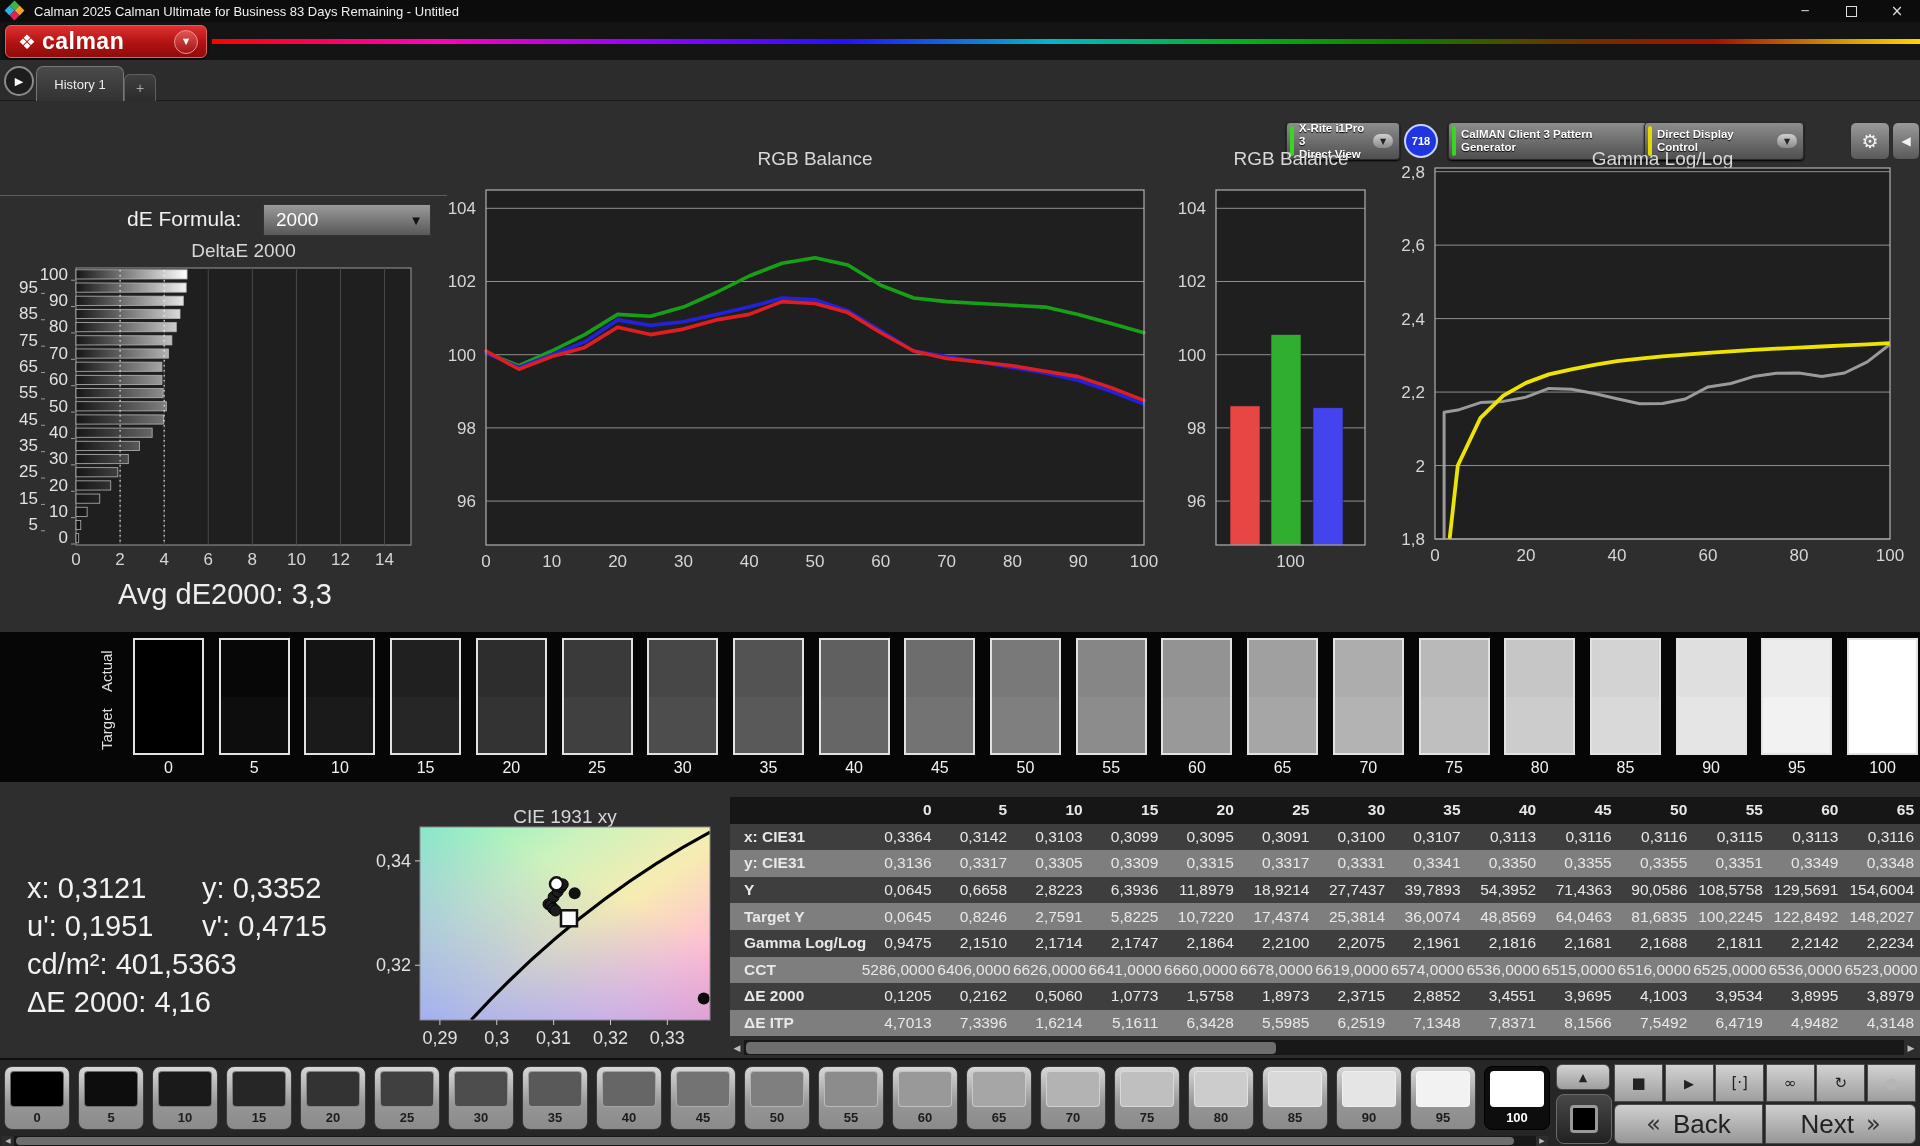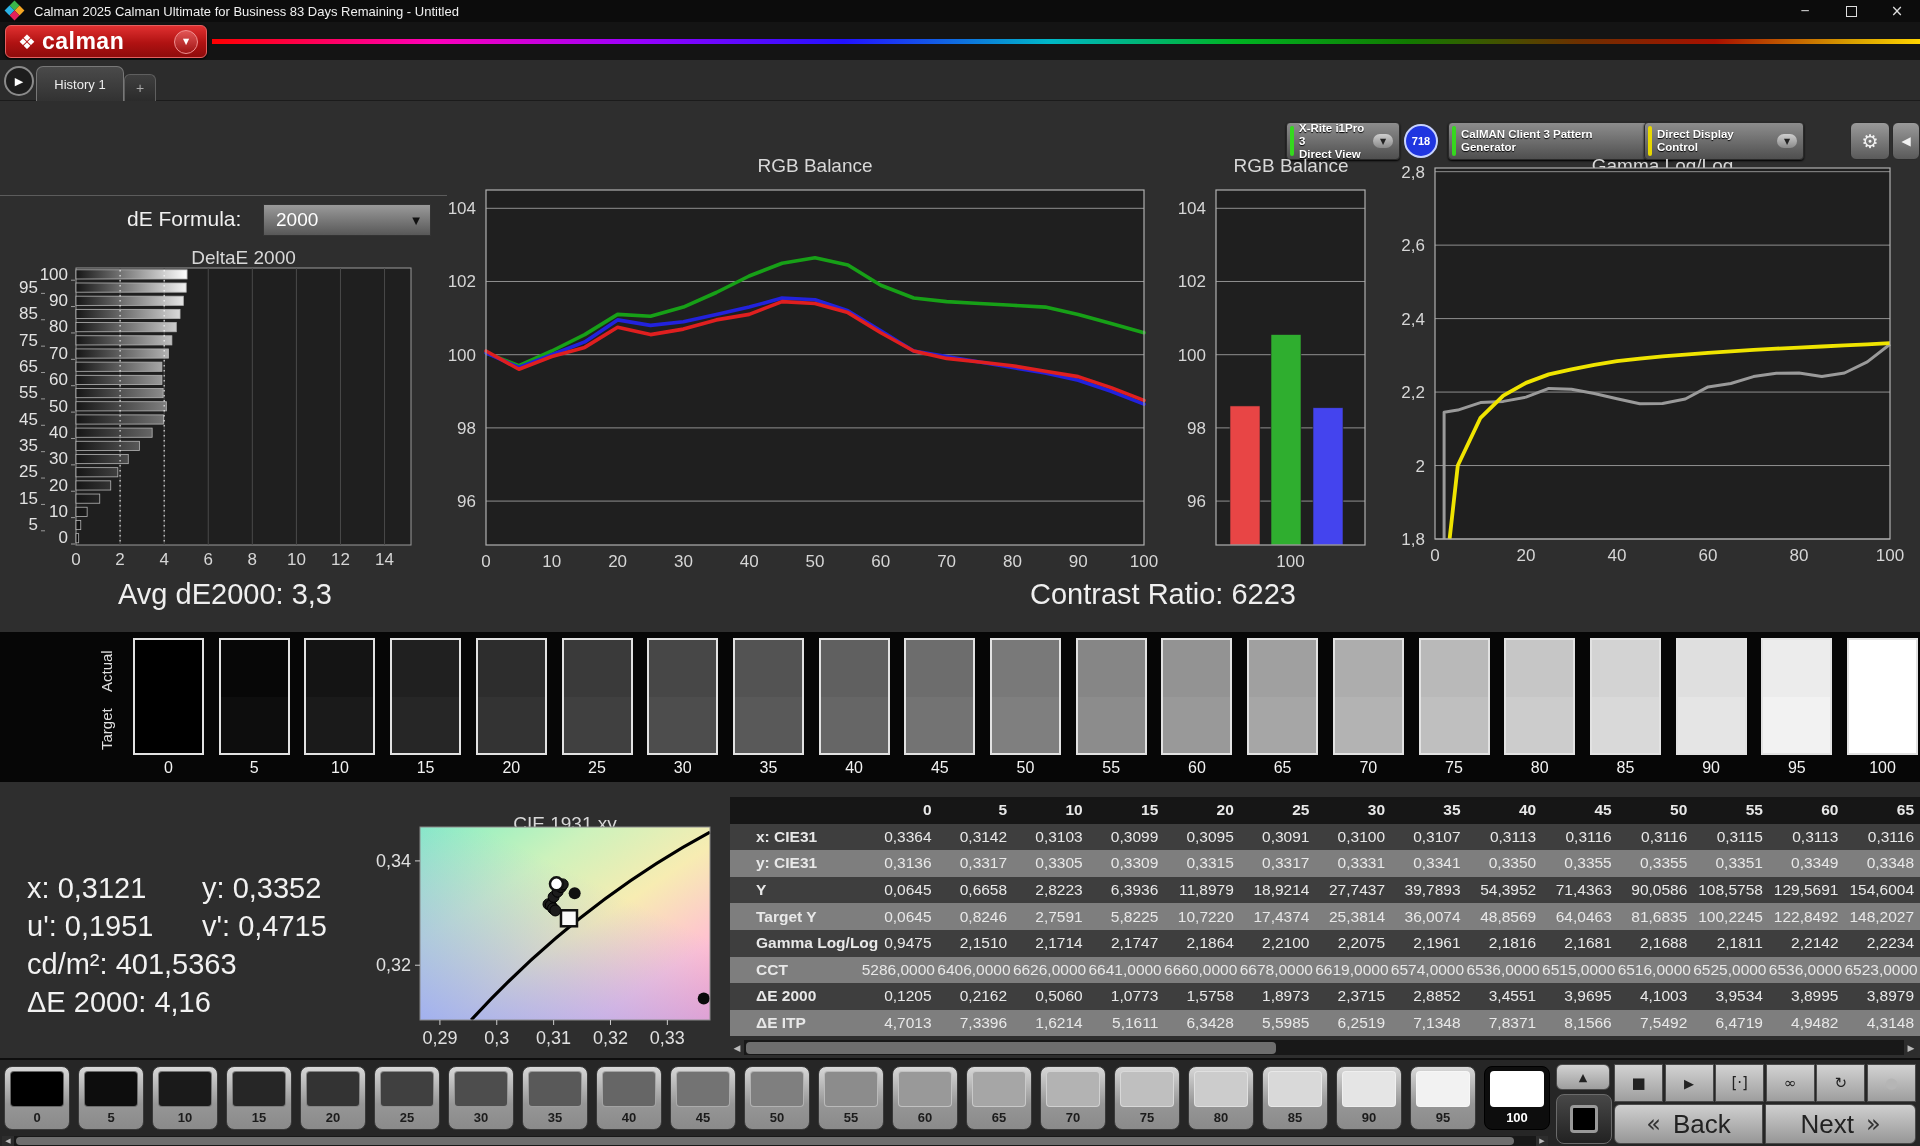--- a/index.html
+++ b/index.html
@@ -49,38 +49,38 @@
   .toolbtn{top:62px;height:36px;background:linear-gradient(180deg,#9a9a9a,#5a5a5a);border:1px solid #2a2a2a;border-radius:6px;
      display:flex;align-items:center;justify-content:center;color:#f2f2f2;}
   
   #page-title{left:8px;top:100px;font-size:45px;color:#fafafa;letter-spacing:-1px;}
   #title-underline{left:0;top:195px;width:447px;height:1px;background:#5c5c5c;}
   #deformula-label{left:127px;top:207px;font-size:21px;color:#f0f0f0;}
   #deformula-select{left:263px;top:204px;width:166px;height:30px;background:linear-gradient(180deg,#9a9a9a,#585858);
      border:1px solid #333;display:flex;align-items:center;font-size:19px;color:#fff;}
   #deformula-select .val{margin-left:12px;}
   #deformula-select .arr{margin-left:auto;margin-right:10px;color:#111;font-size:10px;}
-  .chart-title{text-align:center;color:#d8d8d8;font-size:19px;white-space:nowrap;margin-top:7px;}
+  .chart-title{text-align:center;color:#d8d8d8;font-size:19px;white-space:nowrap;}
   .summary{top:578px;height:38px;font-size:29px;color:#efefef;text-align:center;white-space:nowrap;}
   svg{overflow:visible;}
   
   #swatch-strip{left:0;top:632px;width:1920px;height:150px;background:#060606;}
   .vlabel{position:absolute;writing-mode:vertical-rl;transform:rotate(180deg);font-size:15px;color:#e0e0e0;
      height:62px;text-align:center;left:98px;}
   .sw-box{position:absolute;top:6px;width:71px;height:117px;border:2px solid #e2e2e2;box-sizing:border-box;}
   .sw-box div{width:100%;height:50%;}
   .sw-label{position:absolute;top:127px;width:71px;text-align:center;font-size:16px;color:#f2f2f2;}
   
   #cr-title{left:27px;top:820px;font-size:36px;color:#f7f7f7;}
   .cr-line{font-size:29px;color:#f2f2f2;white-space:nowrap;}
   
   #grid-table{left:730px;top:797px;width:1190px;height:241px;overflow:hidden;font-size:15.5px;}
   .trow{display:flex;height:26.6px;align-items:center;}
   .thead{background:#161616;font-weight:bold;}
-  .tlabel{width:132px;box-sizing:border-box;padding-left:26px;font-weight:bold;white-space:nowrap;}
+  .tlabel{width:132px;box-sizing:border-box;padding-left:14px;font-weight:bold;white-space:nowrap;}
   .tcell{width:75.6px;box-sizing:border-box;text-align:right;padding-right:6px;white-space:nowrap;}
   .rowA{background:#3e3e3e;}
   .rowB{background:#7e7e7e;}
   .hscroll{background:#181818;display:flex;align-items:center;}
   .hs-arrow{width:14px;height:100%;background:#2d2d2d;color:#bbb;font-size:9px;display:flex;align-items:center;justify-content:center;}
   .hs-thumb{height:80%;background:#6e6e6e;border-radius:4px;}
   
   #patch-bar{left:0;top:1058px;width:1920px;height:88px;background:#262626;border-top:2px solid #0e0e0e;box-sizing:border-box;}
   .patch-btn{position:absolute;top:6px;width:66px;height:64px;border-radius:8px;border:1px solid #3a3a3a;
      background:linear-gradient(180deg,#d8d8d8,#969696 60%,#8a8a8a);box-sizing:border-box;}
@@ -460,21 +460,20 @@
       <text x="190.49019607843138" y="217" text-anchor="middle" font-size="18" fill="#e0e0e0" font-family="&quot;Liberation Sans&quot;,sans-serif">0,32</text>
       <line x1="247.35294117647058" y1="193" x2="247.35294117647058" y2="198" stroke="#ccc"></line>
       <text x="247.35294117647058" y="217" text-anchor="middle" font-size="18" fill="#e0e0e0" font-family="&quot;Liberation Sans&quot;,sans-serif">0,33</text>
       <line x1="-5" y1="138.22972972972966" x2="0" y2="138.22972972972966" stroke="#ccc"></line>
       <text x="-9" y="144.22972972972966" text-anchor="end" font-size="18" fill="#e0e0e0" font-family="&quot;Liberation Sans&quot;,sans-serif">0,32</text>
       <line x1="-5" y1="33.90540540540517" x2="0" y2="33.90540540540517" stroke="#ccc"></line>
       <text x="-9" y="39.90540540540517" text-anchor="end" font-size="18" fill="#e0e0e0" font-family="&quot;Liberation Sans&quot;,sans-serif">0,34</text>
     </svg>
 
   <div class="summary abs" style="left:25px;width:400px;">Avg dE2000: 3,3</div>
-  <div class="summary abs" style="left:963px;width:400px;">Contrast Ratio: 6223</div>
 
   <div id="swatch-strip" class="abs">
     <div class="vlabel" style="top:8px;">Actual</div>
     <div class="vlabel" style="top:66px;">Target</div>
   <div class="sw-box" style="left: 133px;">
         <div style="background: rgb(0, 0, 0);"></div>
         <div style="background: rgb(0, 0, 0);"></div>
       </div>
       <div class="sw-label" style="left: 133px;">0</div>
       <div class="sw-box" style="left: 218.7px;">

